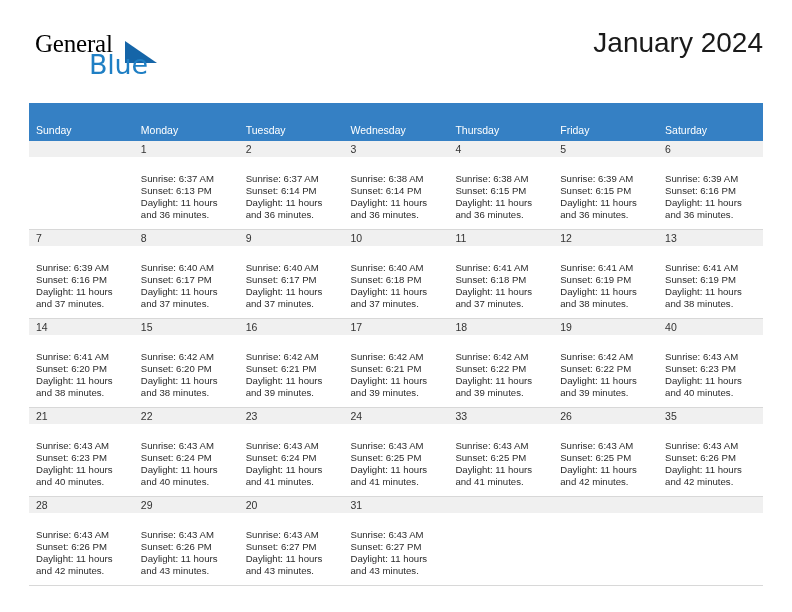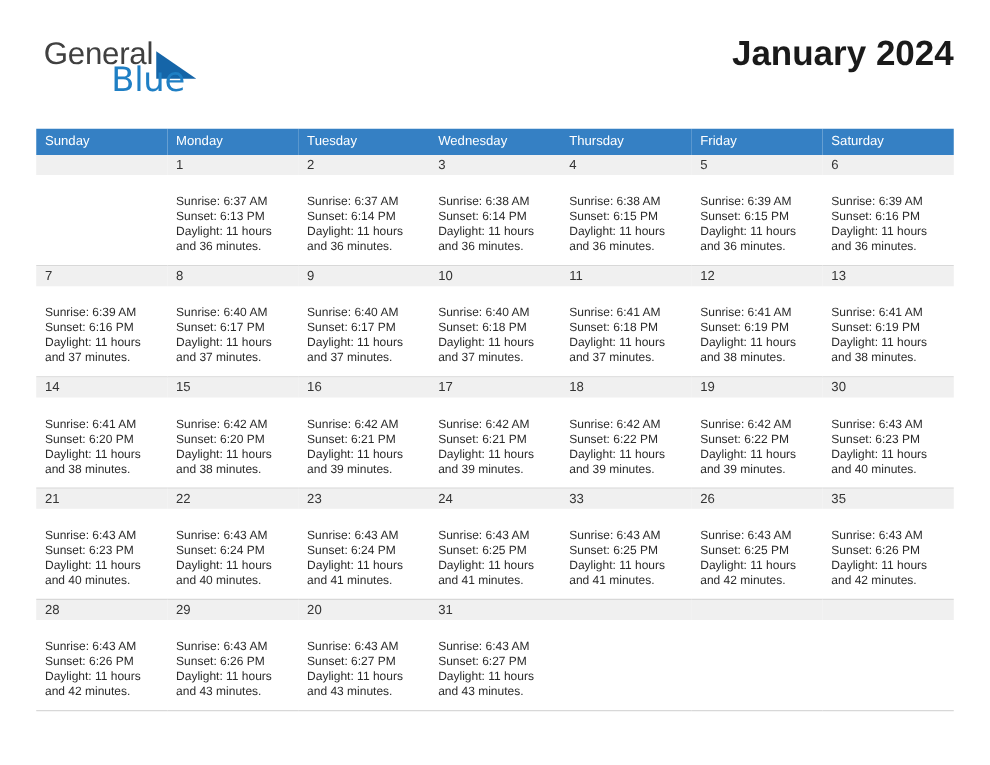--- a/index.html
+++ b/index.html
@@ -36,22 +36,22 @@
     width: 230px;
     height: 62px;
   }
   .logo-general {
     position: absolute;
     left: 6px;
     top: 5px;
     font-size: 25px;
     line-height: 25px;
     letter-spacing: -0.2px;
-    color: #404040;
-    font-family: Liberation Sans, sans-serif;
+    color: #000000;
+    font-family: Liberation Serif, serif;
     font-weight: 400;
   }
   .logo-blue {
     position: absolute;
     left: 60px;
     top: 26px;
     font-size: 27px;
     line-height: 25px;
     letter-spacing: -0.2px;
     color: #1f7fc4;
@@ -70,21 +70,21 @@
 
   .title-block {
     position: absolute;
     right: 0;
     top: 0;
     text-align: right;
   }
   .cal-title {
     font-size: 28px;
     line-height: 34px;
-    font-weight: 700;
+    font-weight: 400;
     color: #1a1a1a;
     font-family: "Liberation Sans", sans-serif;
     white-space: nowrap;
     text-align: center;
   }
   .cal-subtitle {
     margin-top: 6px;
     font-size: 14px;
     line-height: 17px;
     font-weight: 400;
@@ -100,21 +100,21 @@
     width: 734px;
     border-collapse: collapse;
     table-layout: fixed;
   }
   .calendar th {
     background: #3580c4;
     color: #ffffff;
     font-size: 10.5px;
     font-weight: 400;
     text-align: left;
-    padding: 4px 0 5px 7px;
+    padding: 21px 0 5px 7px;
     height: 11px;
     border: none;
   }
   .calendar td {
     vertical-align: top;
     padding: 0;
     height: 88px;
     border-bottom: 1px solid #d8d8d8;
     border-right: none;
     width: 104.85px;
@@ -398,21 +398,21 @@
           <div class="info">
             <div>Sunrise: 6:42 AM</div>
             <div>Sunset: 6:22 PM</div>
             <div>Daylight: 11 hours</div>
             <div>and 39 minutes.</div>
           </div>
         </div>
           </td>
         <td>
             <div class="cell-inner">
-          <div class="daynum-bar">30</div>
+          <div class="daynum-bar">40</div>
           <div class="info">
             <div>Sunrise: 6:43 AM</div>
             <div>Sunset: 6:23 PM</div>
             <div>Daylight: 11 hours</div>
             <div>and 40 minutes.</div>
           </div>
         </div>
           </td>
       </tr>
 

